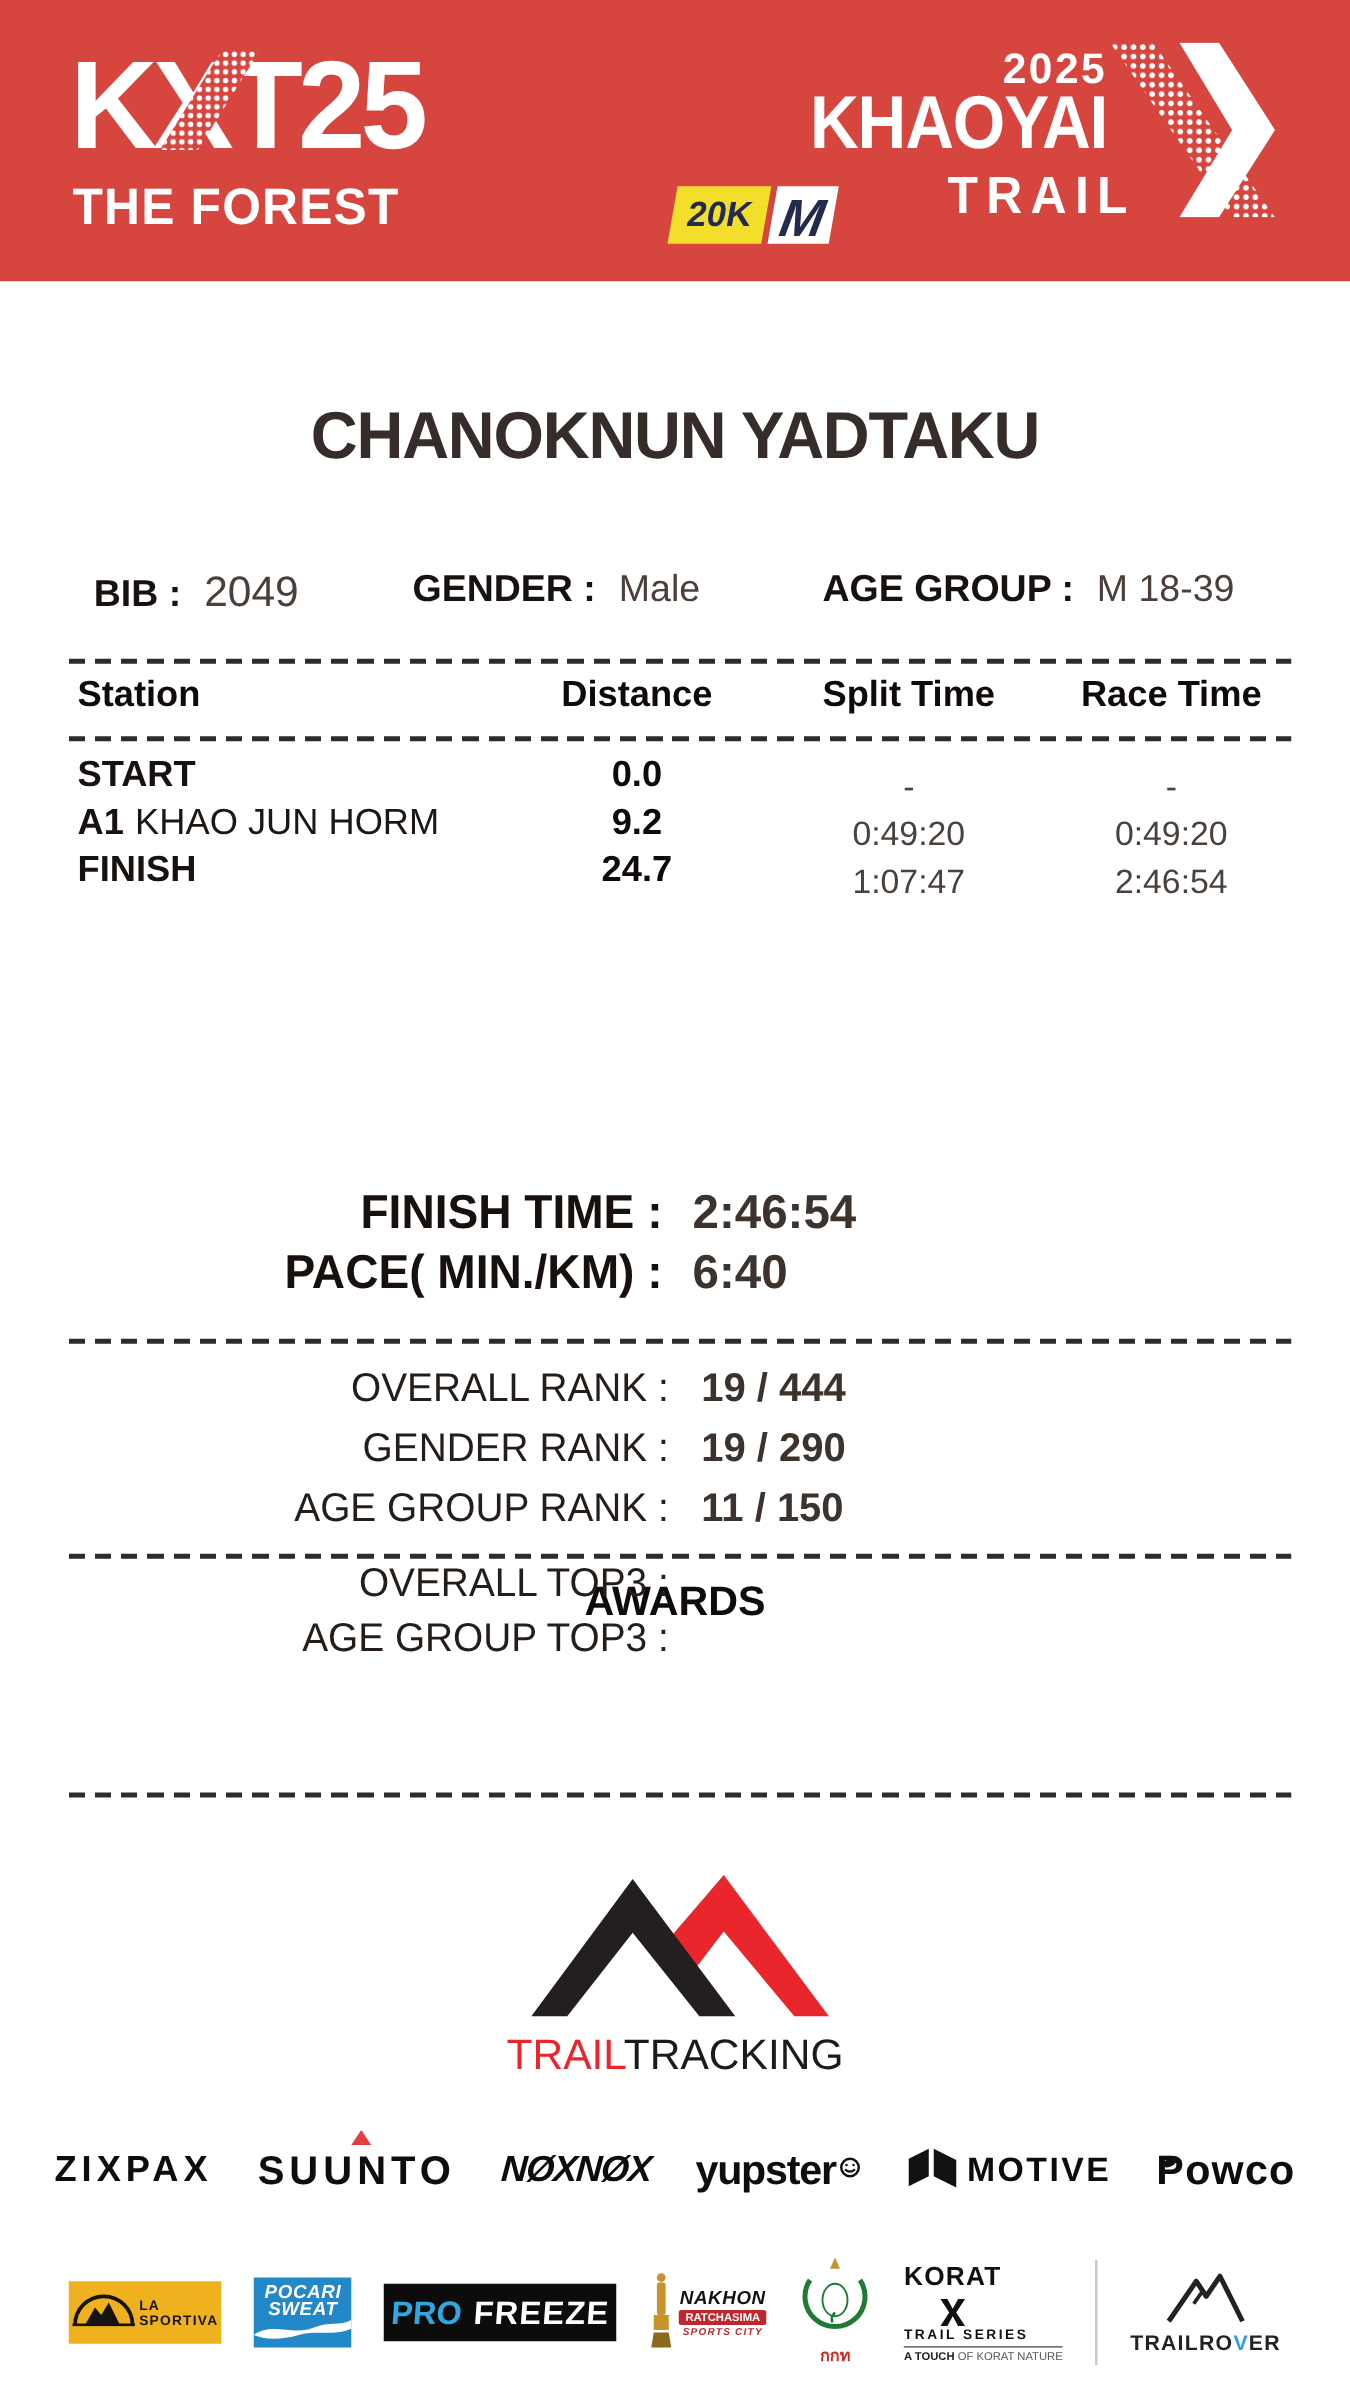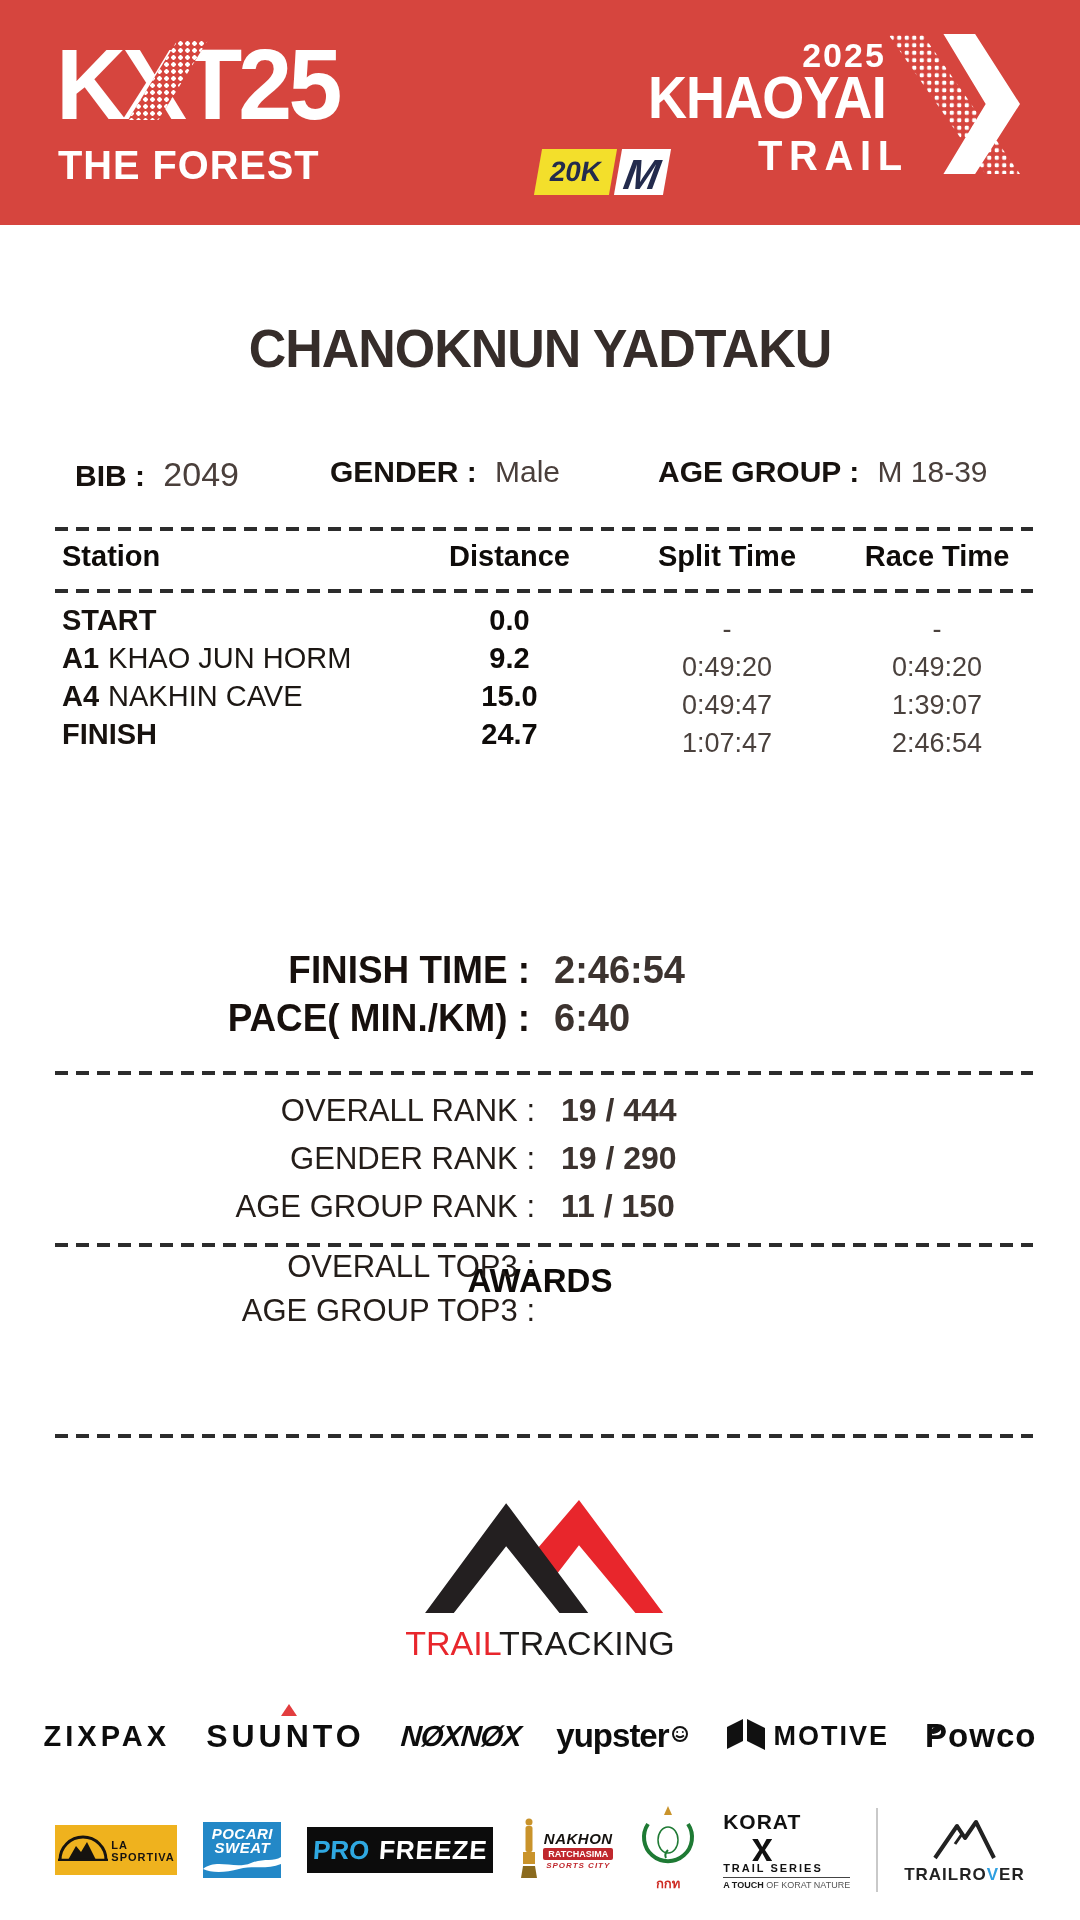--- a/index.html
+++ b/index.html
@@ -214,28 +214,20 @@
     <div class="trow">
       <div class="stc">
         <span class="code">A1</span><span class="nm">KHAO JUN HORM</span>
       </div>
       <div class="dist">9.2</div>
       <div class="tm">0:49:20</div>
       <div class="tm">0:49:20</div>
     </div>
     <div class="trow">
       <div class="stc">
-        <span class="code">A4</span><span class="nm">NAKHIN CAVE</span>
-      </div>
-      <div class="dist">15.0</div>
-      <div class="tm">0:49:47</div>
-      <div class="tm">1:39:07</div>
-    </div>
-    <div class="trow">
-      <div class="stc">
         <span class="code">FINISH</span><span class="nm"></span>
       </div>
       <div class="dist">24.7</div>
       <div class="tm">1:07:47</div>
       <div class="tm">2:46:54</div>
     </div>
   </div>
 
   <div class="summary">
     <div class="sumrow">

